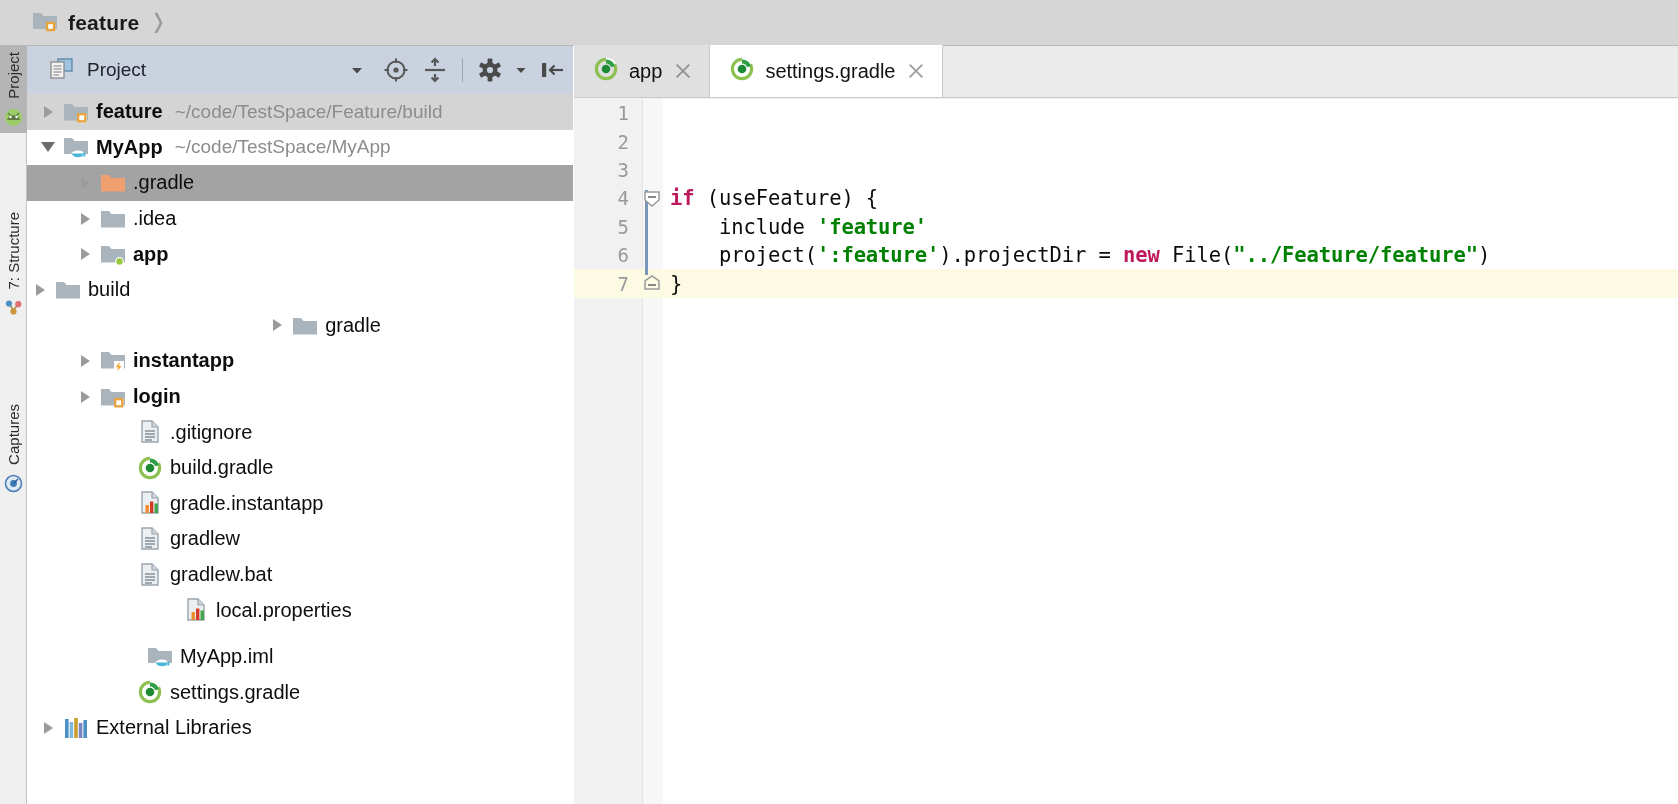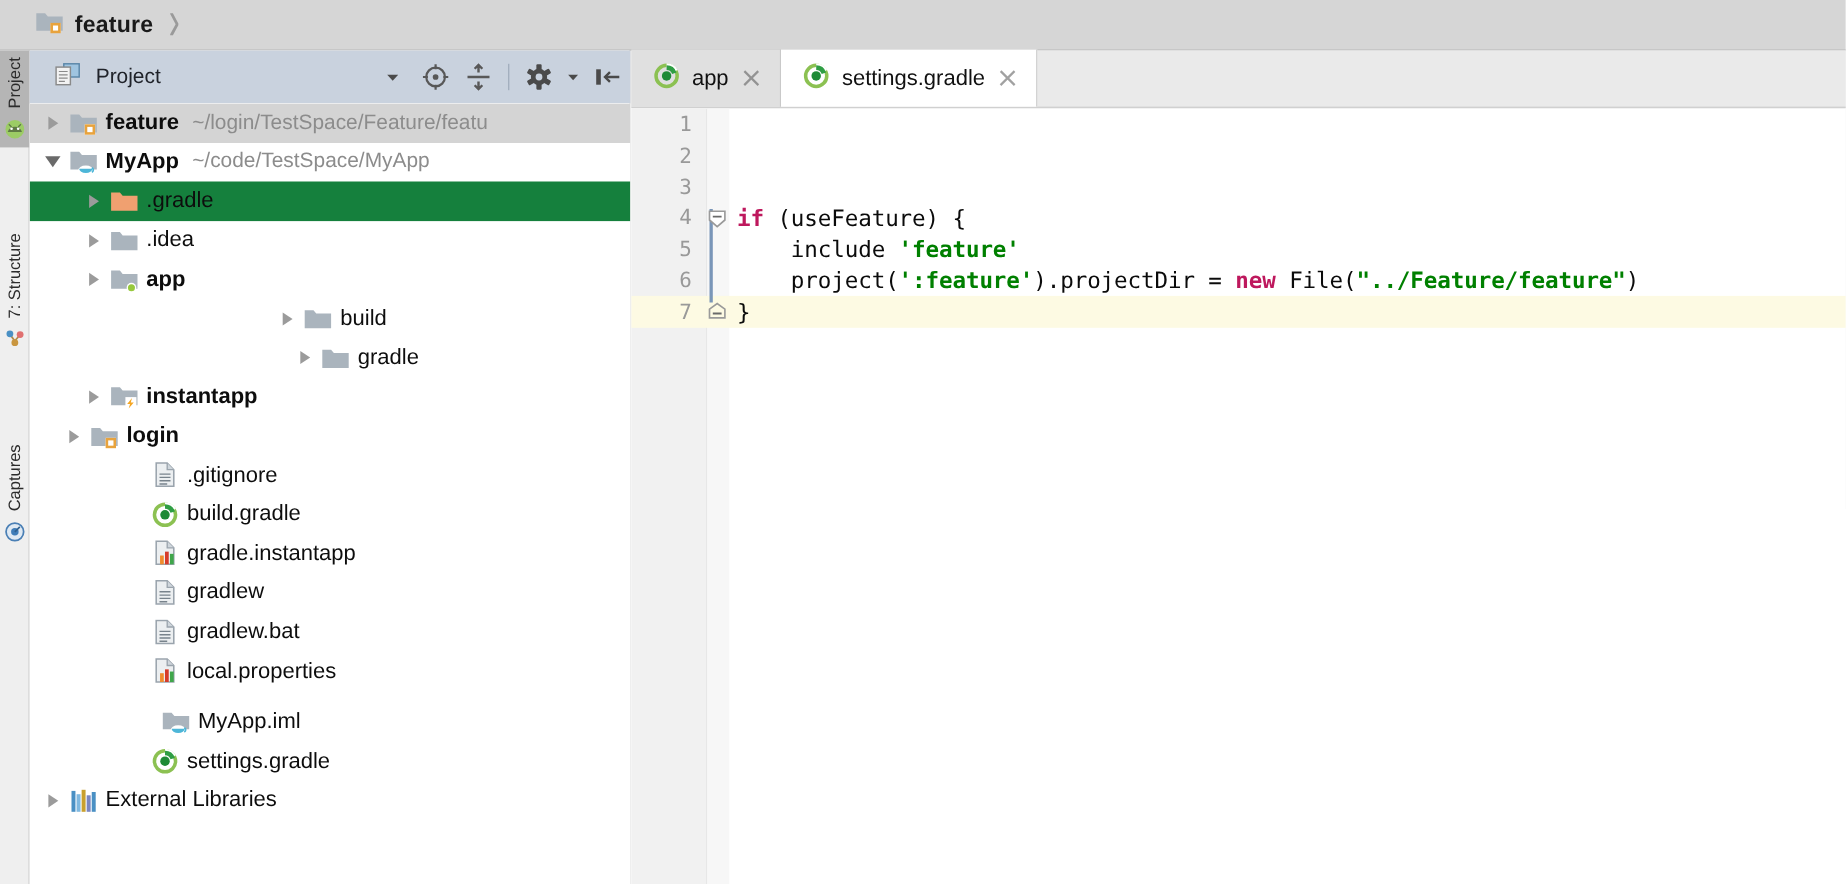--- a/index.html
+++ b/index.html
@@ -66,21 +66,21 @@
 
   .tree {
     position: absolute; left: 0; top: 48px; width: 546px; height: 710px;
     background: #ffffff; overflow: hidden;
   }
   .row {
     position: relative; height: 35.6px; display: flex; align-items: center;
     white-space: nowrap; cursor: default;
   }
   .row.sel-gray { background: #d4d4d4; }
-  .row.sel-yellow { background: #15803d; }
+  .row.sel-yellow { background: #a3a3a3; }
   .arrow {
     width: 0; height: 0; flex: 0 0 auto;
     border-left: 9px solid #9b9b9b; border-top: 6.5px solid transparent;
     border-bottom: 6.5px solid transparent;
   }
   .arrow.open {
     border-left: 7.5px solid transparent; border-right: 7.5px solid transparent;
     border-top: 10px solid #6a6a6a; border-bottom: 0;
   }
   .arrow-slot { width: 26px; display: flex; justify-content: center; align-items: center; flex: 0 0 auto; }
@@ -283,21 +283,21 @@
             <span class="arrow"></span>
           </span>
           <span class="ico-slot">
             <svg width="26" height="24" viewBox="0 0 26 24">
               <path d="M1 4 h8 l2.5 3 H25 v13.5 H1 Z" fill="#aab4bd"></path>
               <rect x="14" y="13" width="9.5" height="9.5" fill="#ffffff"></rect>
               <rect x="15.2" y="14.2" width="7.1" height="7.1" fill="none" stroke="#e8a33d" stroke-width="2.3"></rect>
             </svg>
           </span>
           <span class="name b">feature</span>
-          <span class="path">~/login/TestSpace/Feature/featu</span>
+          <span class="path">~/code/TestSpace/Feature/build</span>
         </div>
         <div class="row" style="padding-left: 8px;">
           <span class="arrow-slot">
             <span class="arrow open"></span>
           </span>
           <span class="ico-slot">
             <svg width="26" height="25" viewBox="0 0 26 25">
               <path d="M1 3 h8 l2.5 3 H25 v13 H1 Z" fill="#aab4bd"></path>
               <ellipse cx="15" cy="20" rx="7" ry="4.6" fill="#ffffff"></ellipse>
               <path d="M9 18.5 a6 3.8 0 0 0 12 0 z" fill="#4db6d8"></path>
@@ -335,21 +335,21 @@
           </span>
           <span class="ico-slot">
             <svg width="26" height="25" viewBox="0 0 26 25">
               <path d="M1 4 h8 l2.5 3 H25 v13.5 H1 Z" fill="#aab4bd"></path>
               <circle cx="19.5" cy="19.5" r="4.4" fill="#ffffff"></circle>
               <circle cx="19.5" cy="19.5" r="3.2" fill="#97c93d"></circle>
             </svg>
           </span>
           <span class="name b">app</span>
         </div>
-        <div class="row" style=" justify-content: center;">
+        <div class="row" style="">
           <span class="arrow-slot">
             <span class="arrow"></span>
           </span>
           <span class="ico-slot">
             <svg width="26" height="23" viewBox="0 0 26 23">
               <path d="M1 4 h8 l2.5 3 H25 v13.5 H1 Z" fill="#aab4bd"></path>
             </svg>
           </span>
           <span class="name">build</span>
         </div>
@@ -370,21 +370,21 @@
           </span>
           <span class="ico-slot">
             <svg width="26" height="25" viewBox="0 0 26 25">
               <path d="M1 4 h8 l2.5 3 H25 v13.5 H1 Z" fill="#aab4bd"></path>
               <rect x="14" y="13" width="10" height="11" fill="#ffffff"></rect>
               <path d="M20 13.8 L15.6 19.2 h2.6 l-1.2 4.2 L21.6 18 h-2.7 z" fill="#f5a623"></path>
             </svg>
           </span>
           <span class="name b">instantapp</span>
         </div>
-        <div class="row" style="padding-left: 27px; align-items: center;">
+        <div class="row" style="padding-left: 45px; align-items: center;">
           <span class="arrow-slot">
             <span class="arrow"></span>
           </span>
           <span class="ico-slot">
             <svg width="26" height="24" viewBox="0 0 26 24">
               <path d="M1 4 h8 l2.5 3 H25 v13.5 H1 Z" fill="#aab4bd"></path>
               <rect x="14" y="13" width="9.5" height="9.5" fill="#ffffff"></rect>
               <rect x="15.2" y="14.2" width="7.1" height="7.1" fill="none" stroke="#e8a33d" stroke-width="2.3"></rect>
             </svg>
           </span>
@@ -456,21 +456,21 @@
               <g stroke="#78838c" stroke-width="1.3">
                 <line x1="6" y1="11" x2="16" y2="11"></line>
                 <line x1="6" y1="14" x2="16" y2="14"></line>
                 <line x1="6" y1="17" x2="16" y2="17"></line>
                 <line x1="6" y1="20" x2="13" y2="20"></line>
               </g>
             </svg>
           </span>
           <span class="name">gradlew.bat</span>
         </div>
-        <div class="row" style="padding-left: 82px;">
+        <div class="row" style="padding-left: 82px; margin-left: 46px;">
           <span class="arrow-slot"></span>
           <span class="ico-slot">
             <svg width="23" height="24" viewBox="0 0 23 24">
               <path d="M3 1 h10 l6 6 v15 H3 Z" fill="#eceff1" stroke="#9aa4ad" stroke-width="1.4"></path>
               <path d="M13 1 v6 h6" fill="#cfd6dc" stroke="#9aa4ad" stroke-width="1.2"></path>
               <rect x="6.5" y="14" width="3.4" height="8" fill="#f08c2e"></rect>
               <rect x="11" y="10.5" width="3.4" height="11.5" fill="#d63b2a"></rect>
               <rect x="15.5" y="12.5" width="3.4" height="9.5" fill="#3fa64a"></rect>
             </svg>
           </span>

